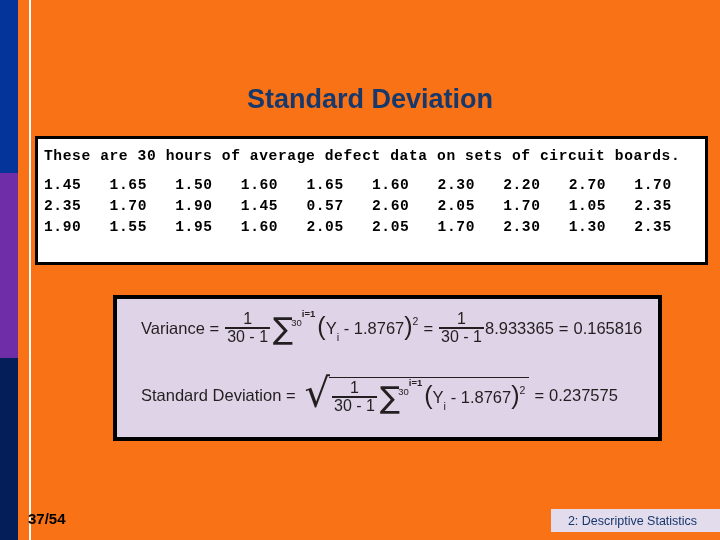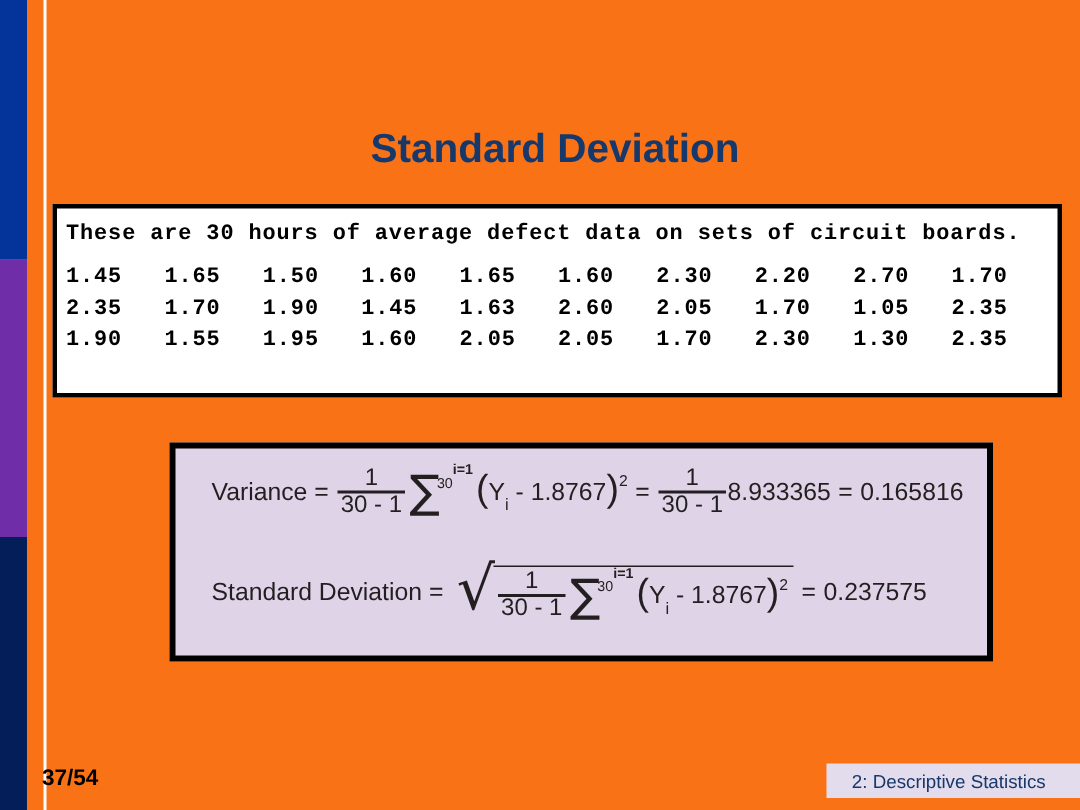--- a/index.html
+++ b/index.html
@@ -276,21 +276,21 @@
           <td>2.30</td>
           <td>2.20</td>
           <td>2.70</td>
           <td>1.70</td>
         </tr>
         <tr>
           <td>2.35</td>
           <td>1.70</td>
           <td>1.90</td>
           <td>1.45</td>
-          <td>1.63</td>
+          <td>0.57</td>
           <td>2.60</td>
           <td>2.05</td>
           <td>1.70</td>
           <td>1.05</td>
           <td>2.35</td>
         </tr>
         <tr>
           <td>1.90</td>
           <td>1.55</td>
           <td>1.95</td>

